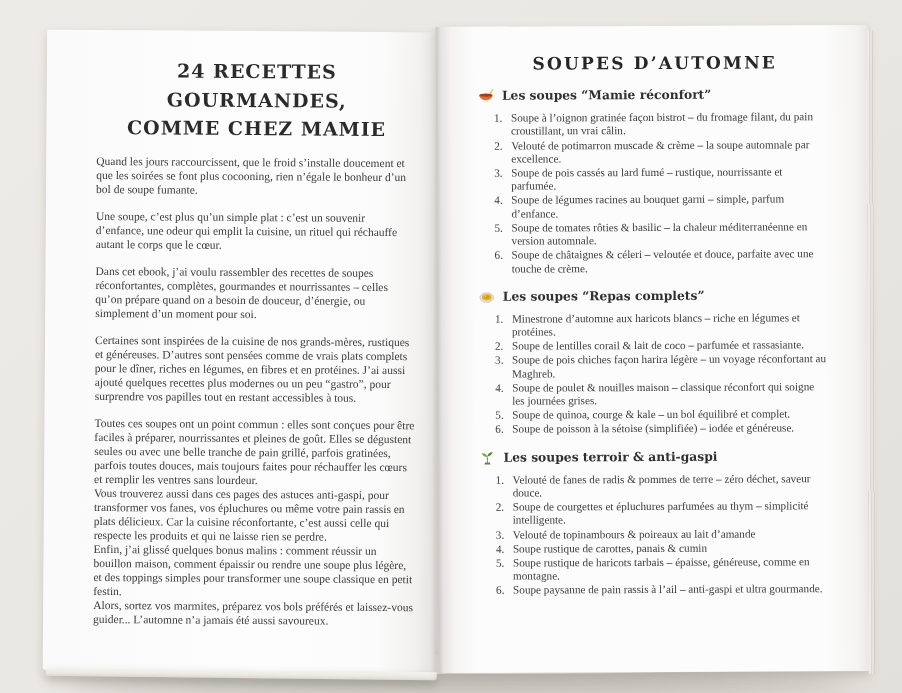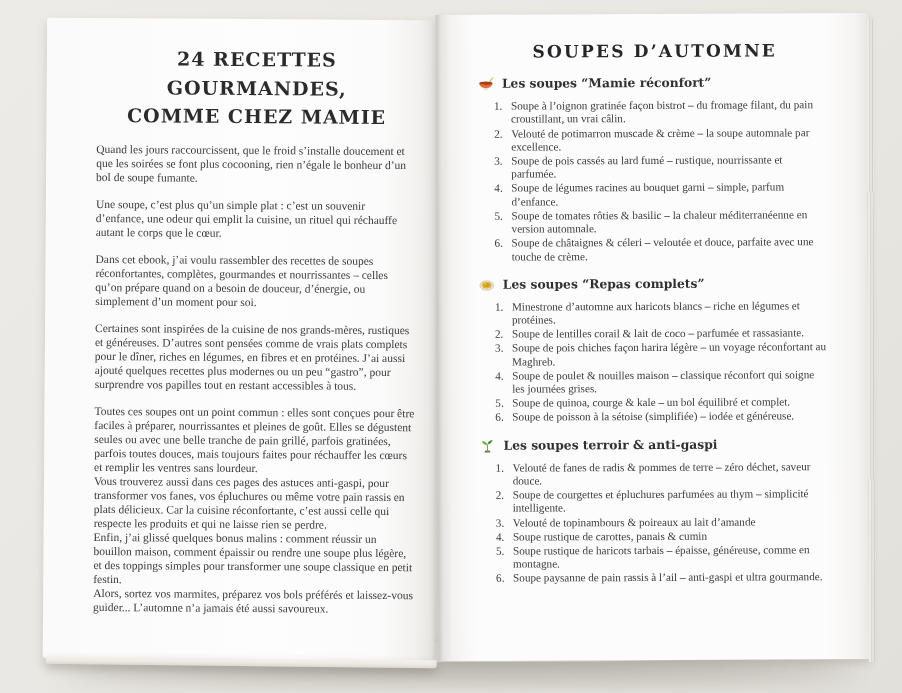--- a/index.html
+++ b/index.html
@@ -4,21 +4,21 @@
 <style>
   html, body {
     margin: 0; padding: 0;
     width: 902px; height: 693px;
     overflow: hidden;
     background: linear-gradient(135deg, #edebe7 0%, #e9e7e2 55%, #e2e0da 100%);
     font-family: "Liberation Serif", serif;
   }
   .scene { position: relative; width: 902px; height: 693px; }
 
-  .book { position: absolute; left: 45px; top: 14px; width: 824px; height: 650px; }
+  .book { position: absolute; left: 45px; top: 26px; width: 824px; height: 650px; }
   .book::before { 
     content: ""; position: absolute; left: 18px; right: 14px; bottom: 2px; height: 20px;
     box-shadow: 0 16px 26px rgba(92, 85, 72, 0.45);
     border-radius: 50%;
   }
 
   .page {
     position: absolute;
     box-shadow: 0 4px 10px rgba(95, 88, 75, 0.22);
   }

